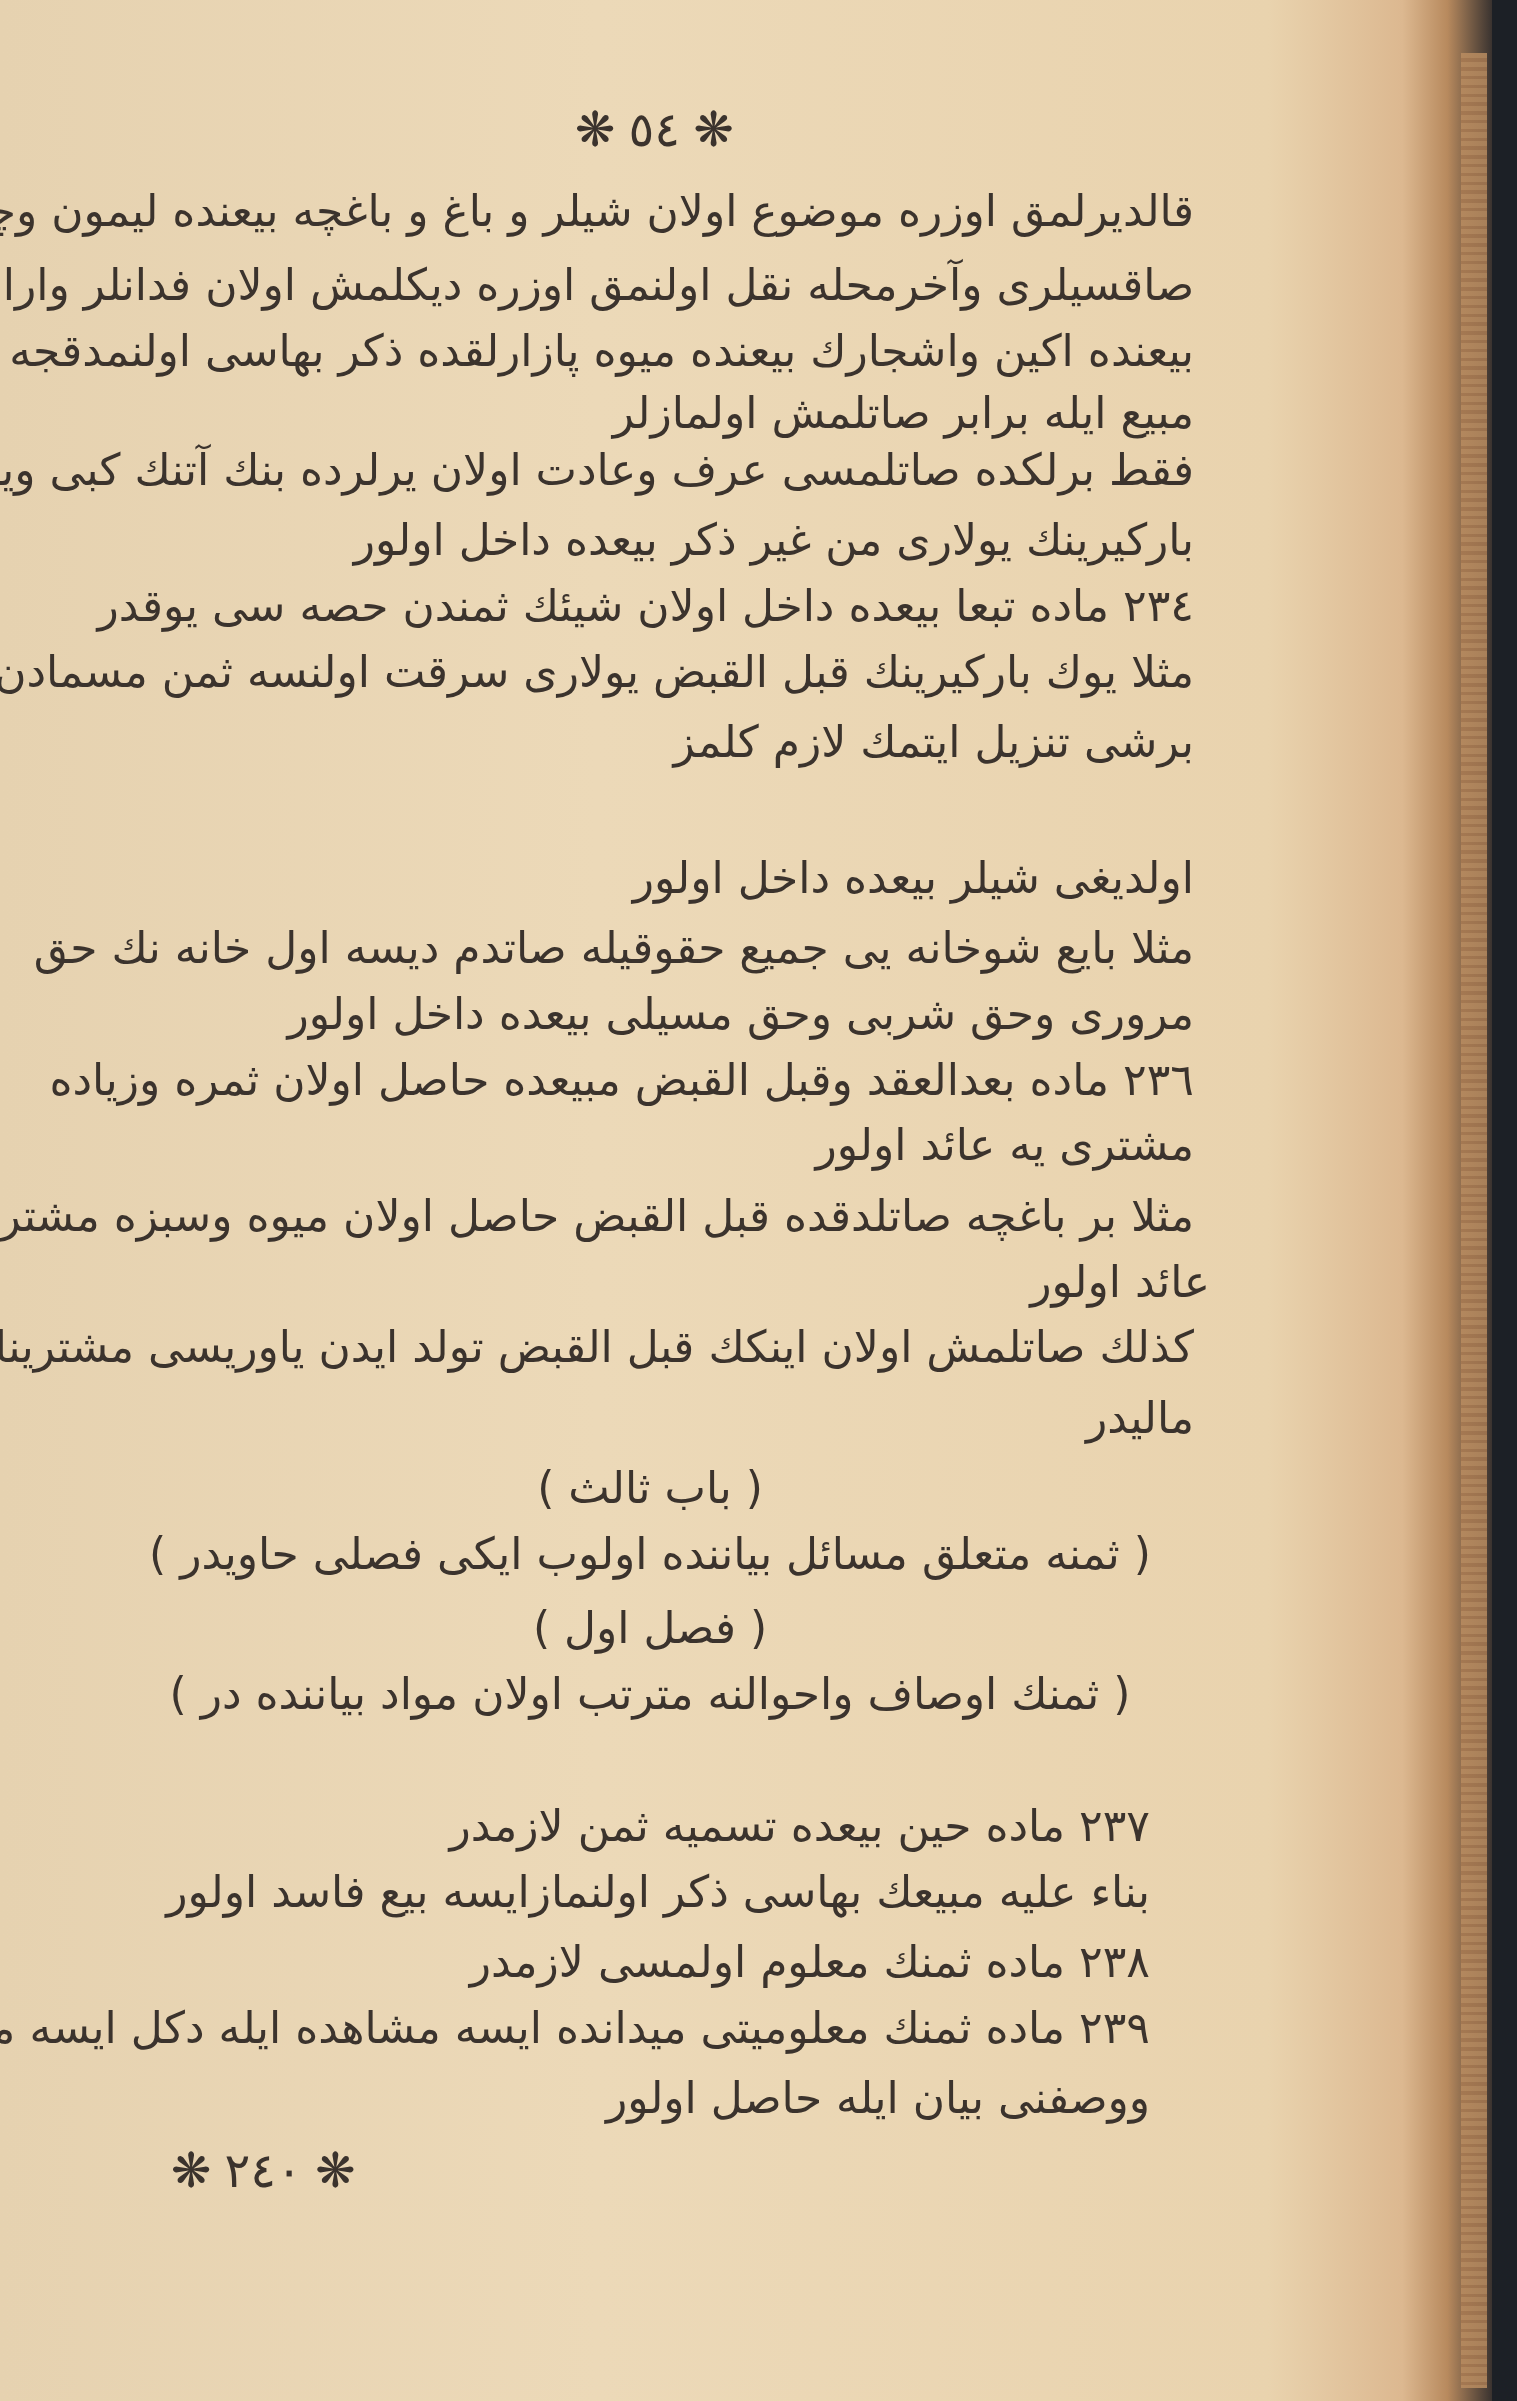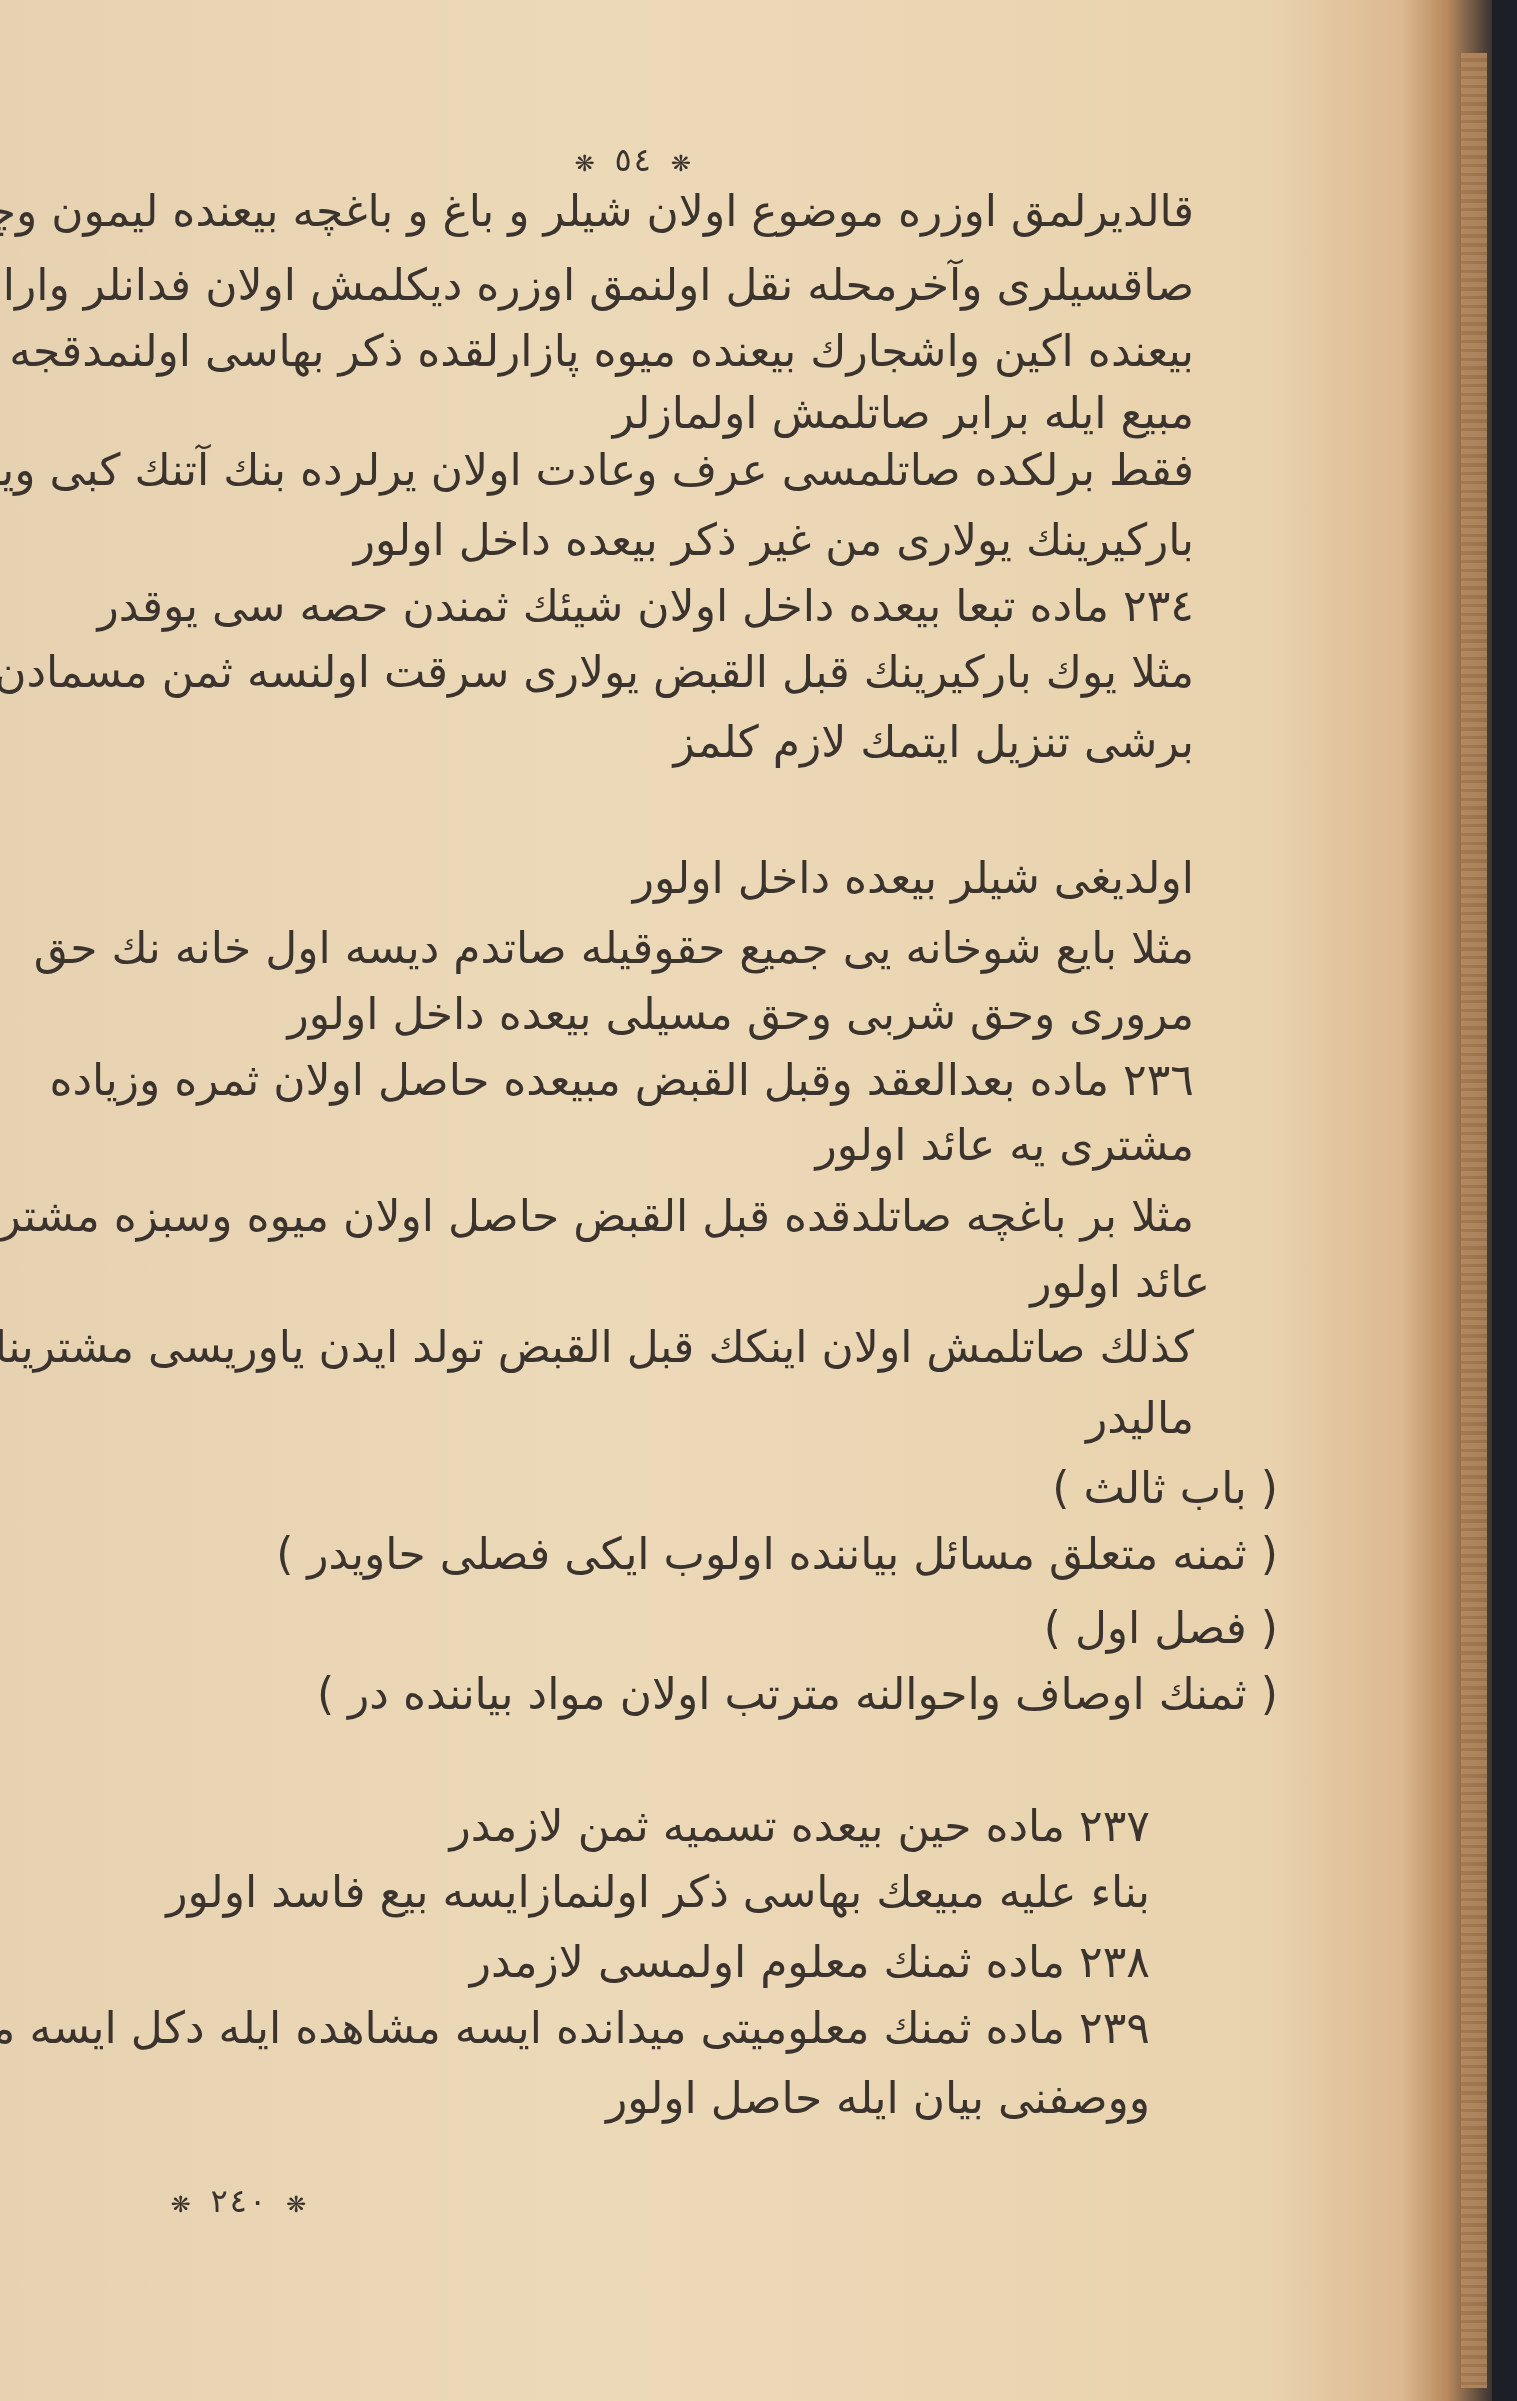--- a/index.html
+++ b/index.html
@@ -3,22 +3,22 @@
 <meta charset="utf-8">
 <style>
 html,body{margin:0;padding:0;}
 body{width:1518px;height:2401px;background:#1c2026;position:relative;overflow:hidden;}
 .page{position:absolute;left:0;top:0;width:1492px;height:2401px;
  background:linear-gradient(90deg,#e6d2b0 0%,#ecd9b8 40%,#e9d3ae 85%,#dcb890 94%,#b88a5e 97%,#3a3330 100%);}
 .edge{position:absolute;right:5.3px;top:53px;width:26px;height:2335px;
  background:repeating-linear-gradient(180deg,#b98c60 0 5.3px,#a87a52 5.3px 8.8px);opacity:.85;}
 .line{position:absolute;direction:rtl;font-family:"DejaVu Sans",sans-serif;color:#3b332d;
  font-size:44px;white-space:nowrap;line-height:1;}
-.center{left:10px;width:1268px;text-align:right;direction:rtl;}
-.pagenum{position:absolute;font-family:Liberation Mono, monospace;color:#3b332d;font-size:32px;white-space:nowrap;margin-top:40px;}
+.center{left:16px;width:1268px;text-align:center;direction:rtl;}
+.pagenum{position:absolute;font-family:Liberation Sans, sans-serif;color:#3b332d;font-size:48px;white-space:nowrap;}
 </style>
 </head>
 <body>
 
 <div class="page">
   <div class="edge"></div>
 
   <div class="pagenum" style="left:575px;top:101px;">
     <span>❋</span>
     <span>٥٤</span>

